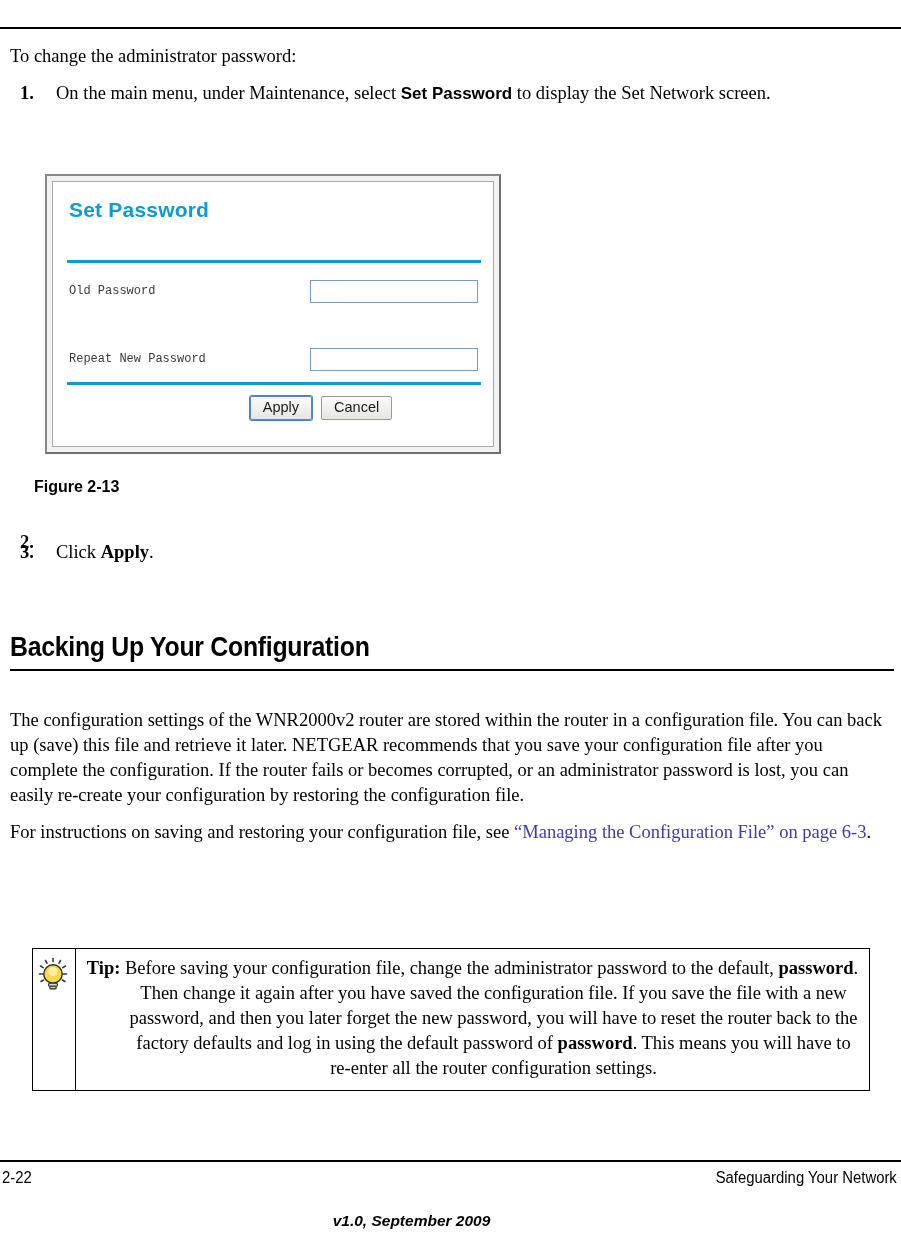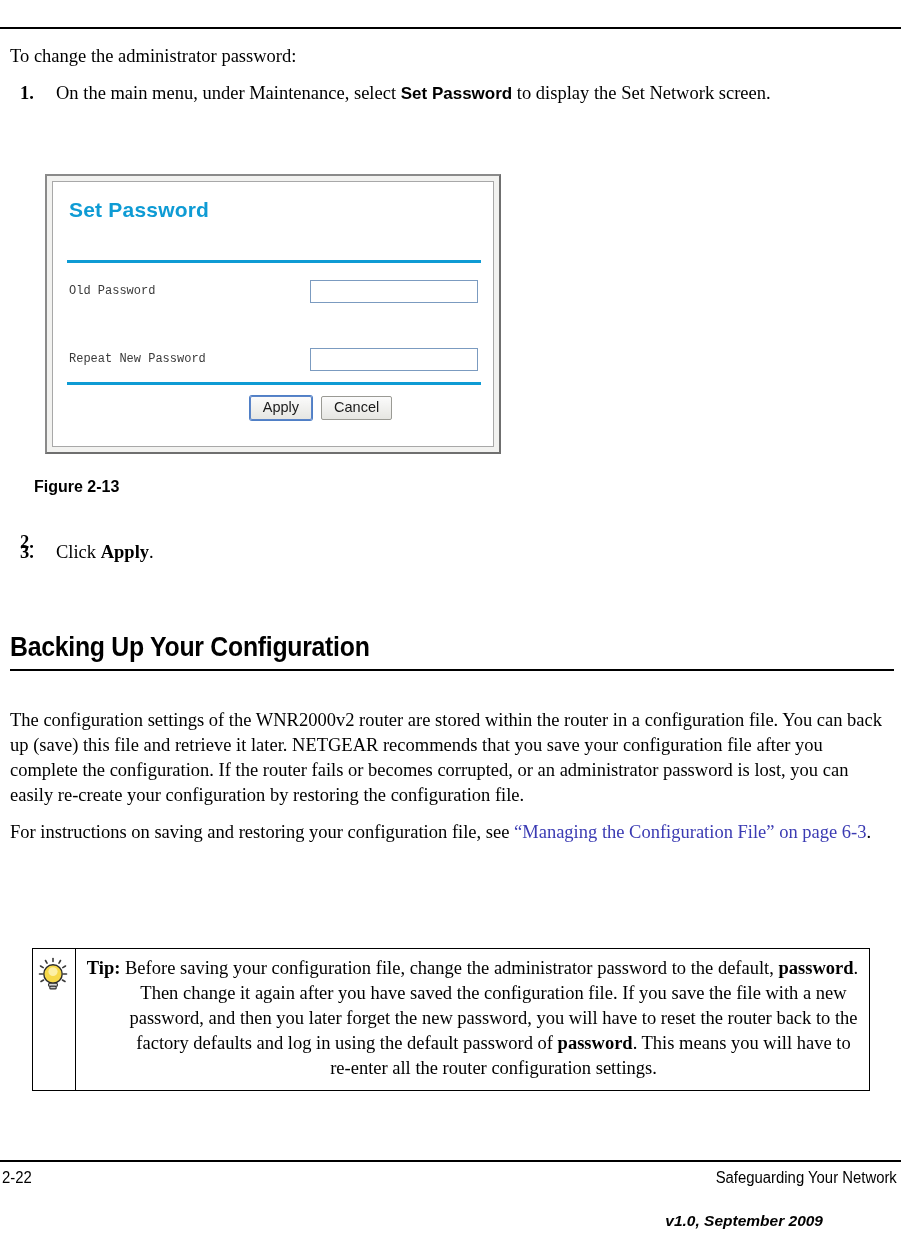--- a/index.html
+++ b/index.html
@@ -278,21 +278,21 @@
     font-family: "Liberation Sans", sans-serif;
     font-size: 16px;
     transform: scaleX(0.93);
   }
   .ftr-left { left: 2px; transform-origin: left center; }
   .ftr-right { right: 4px; transform-origin: right center; }
   .ftr-center {
     position: absolute;
     top: 52px;
     width: 823px;
-    text-align: right;
+    text-align: center;
     font-family: "Liberation Sans", sans-serif;
     font-style: italic;
     font-weight: bold;
     font-size: 15.5px;
   }
 </style>
 </head>
 <body>
 
 <div class="page-header">

